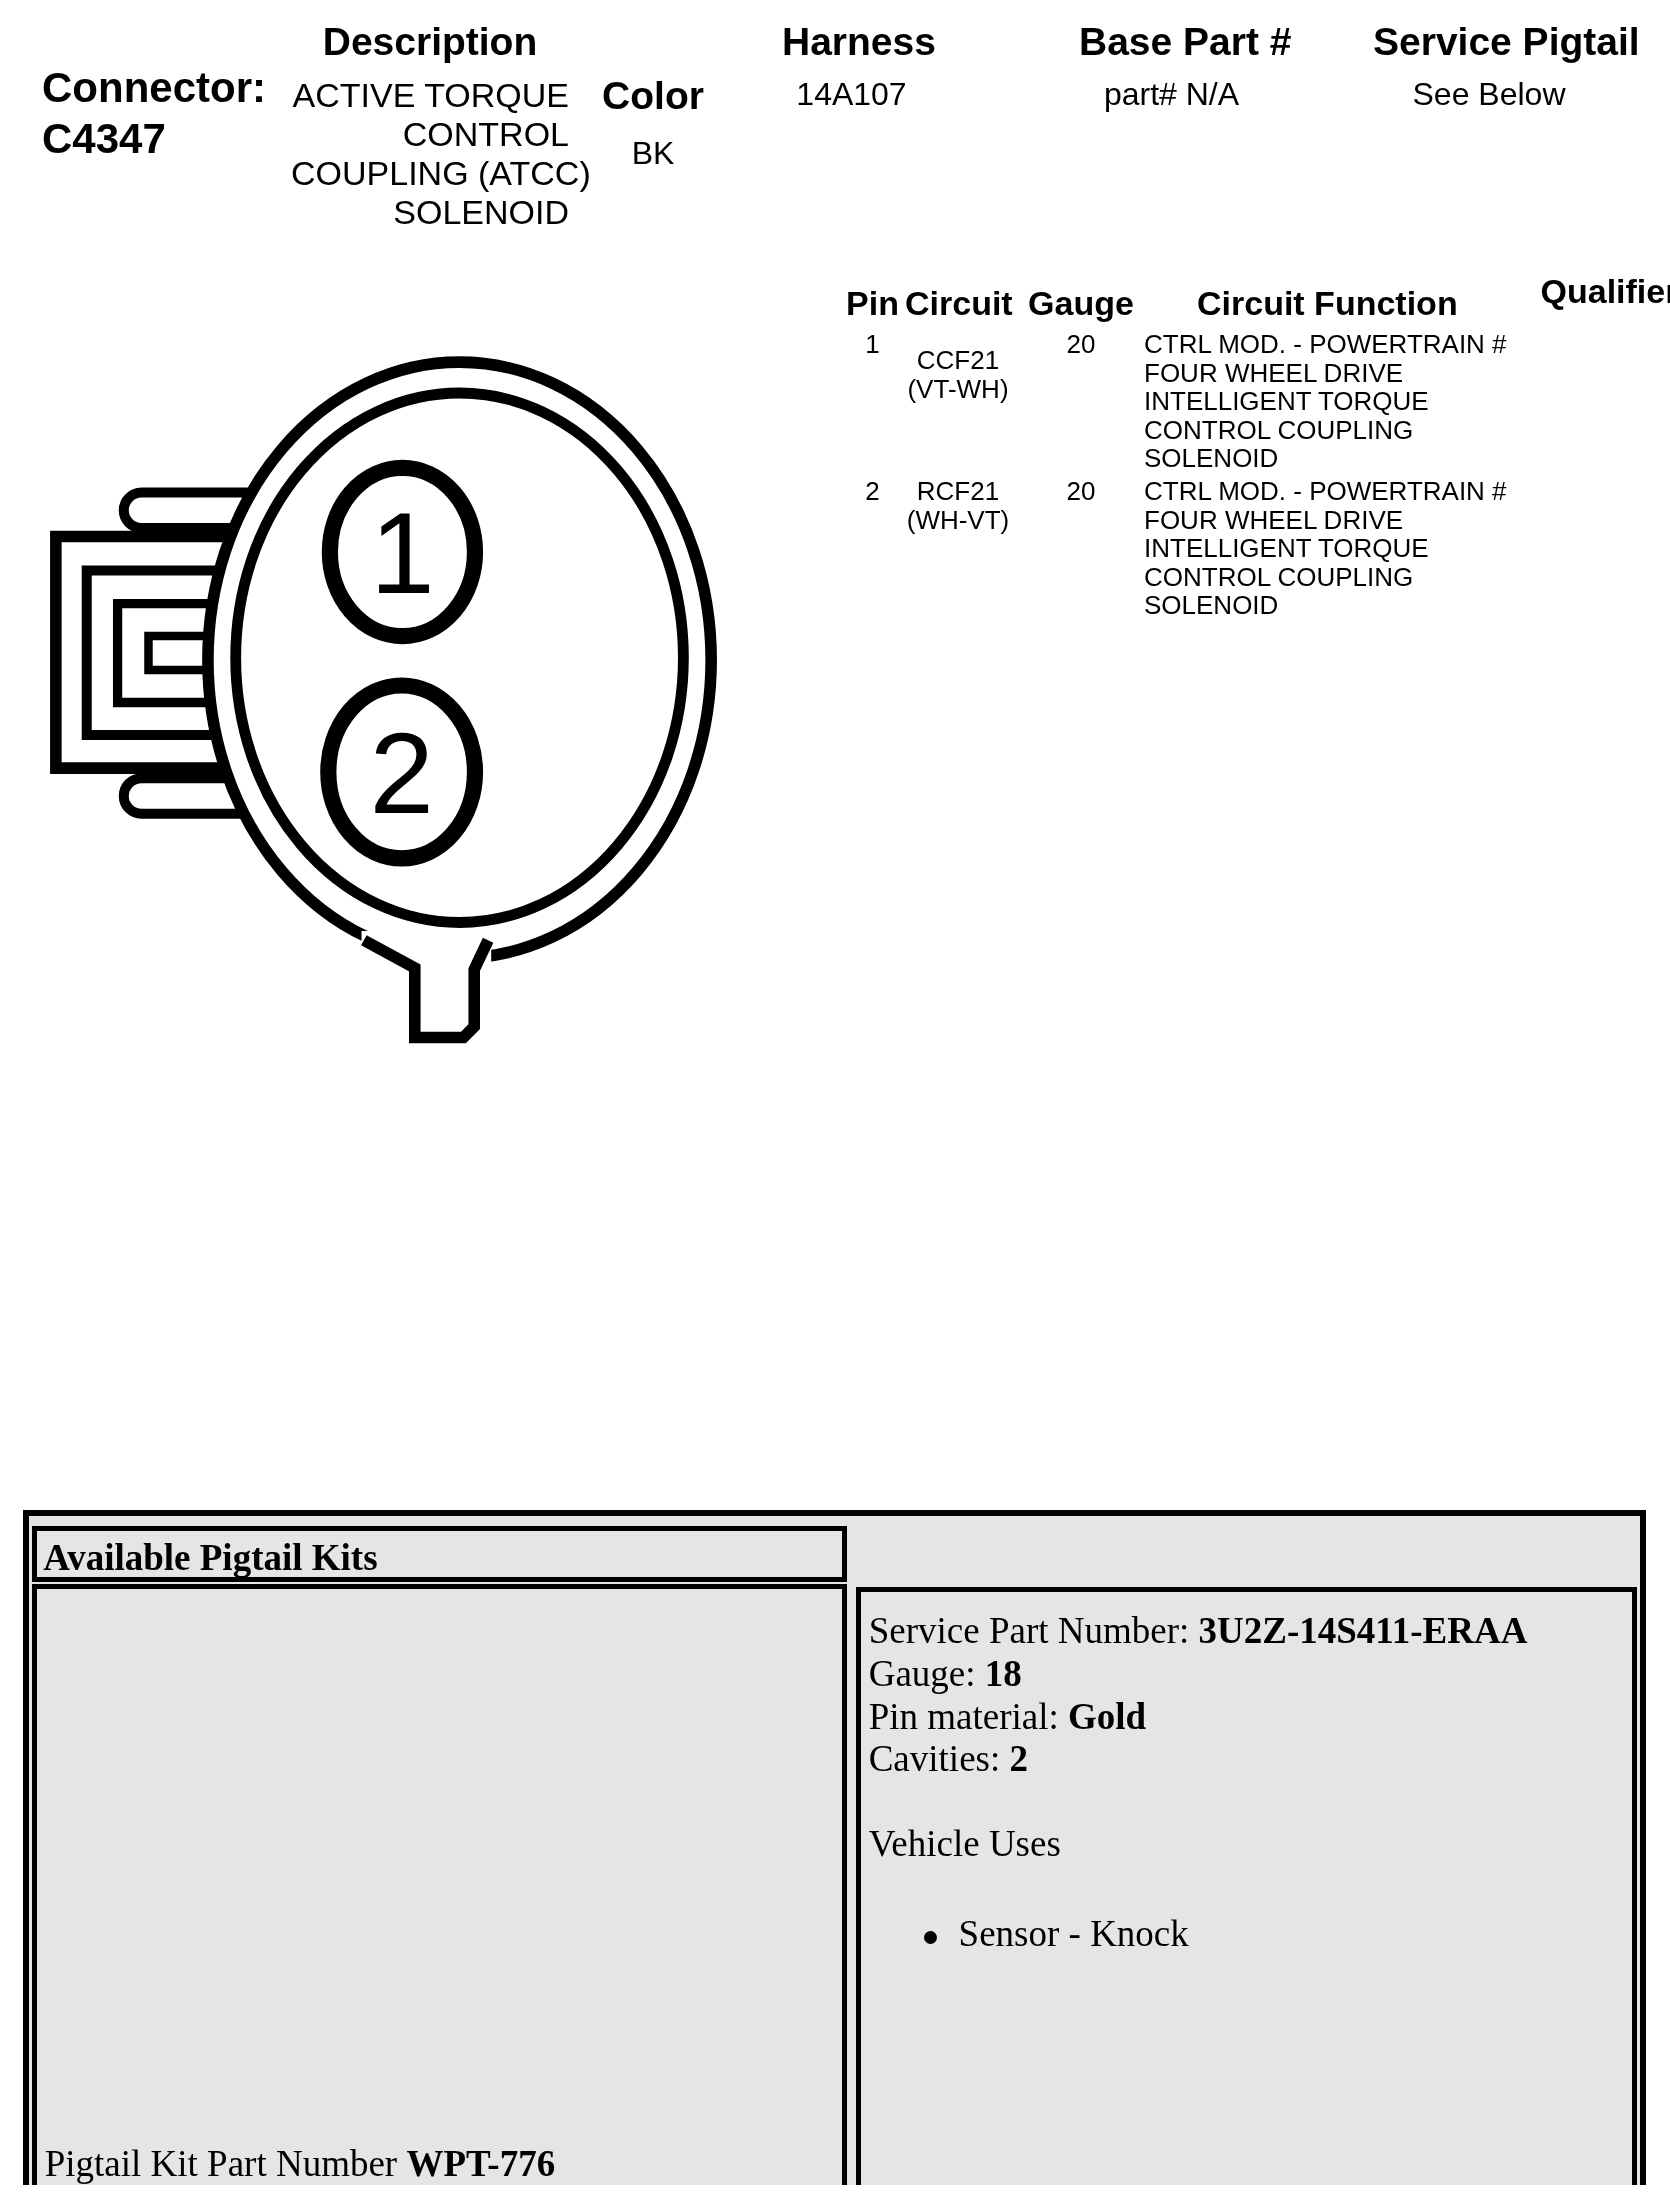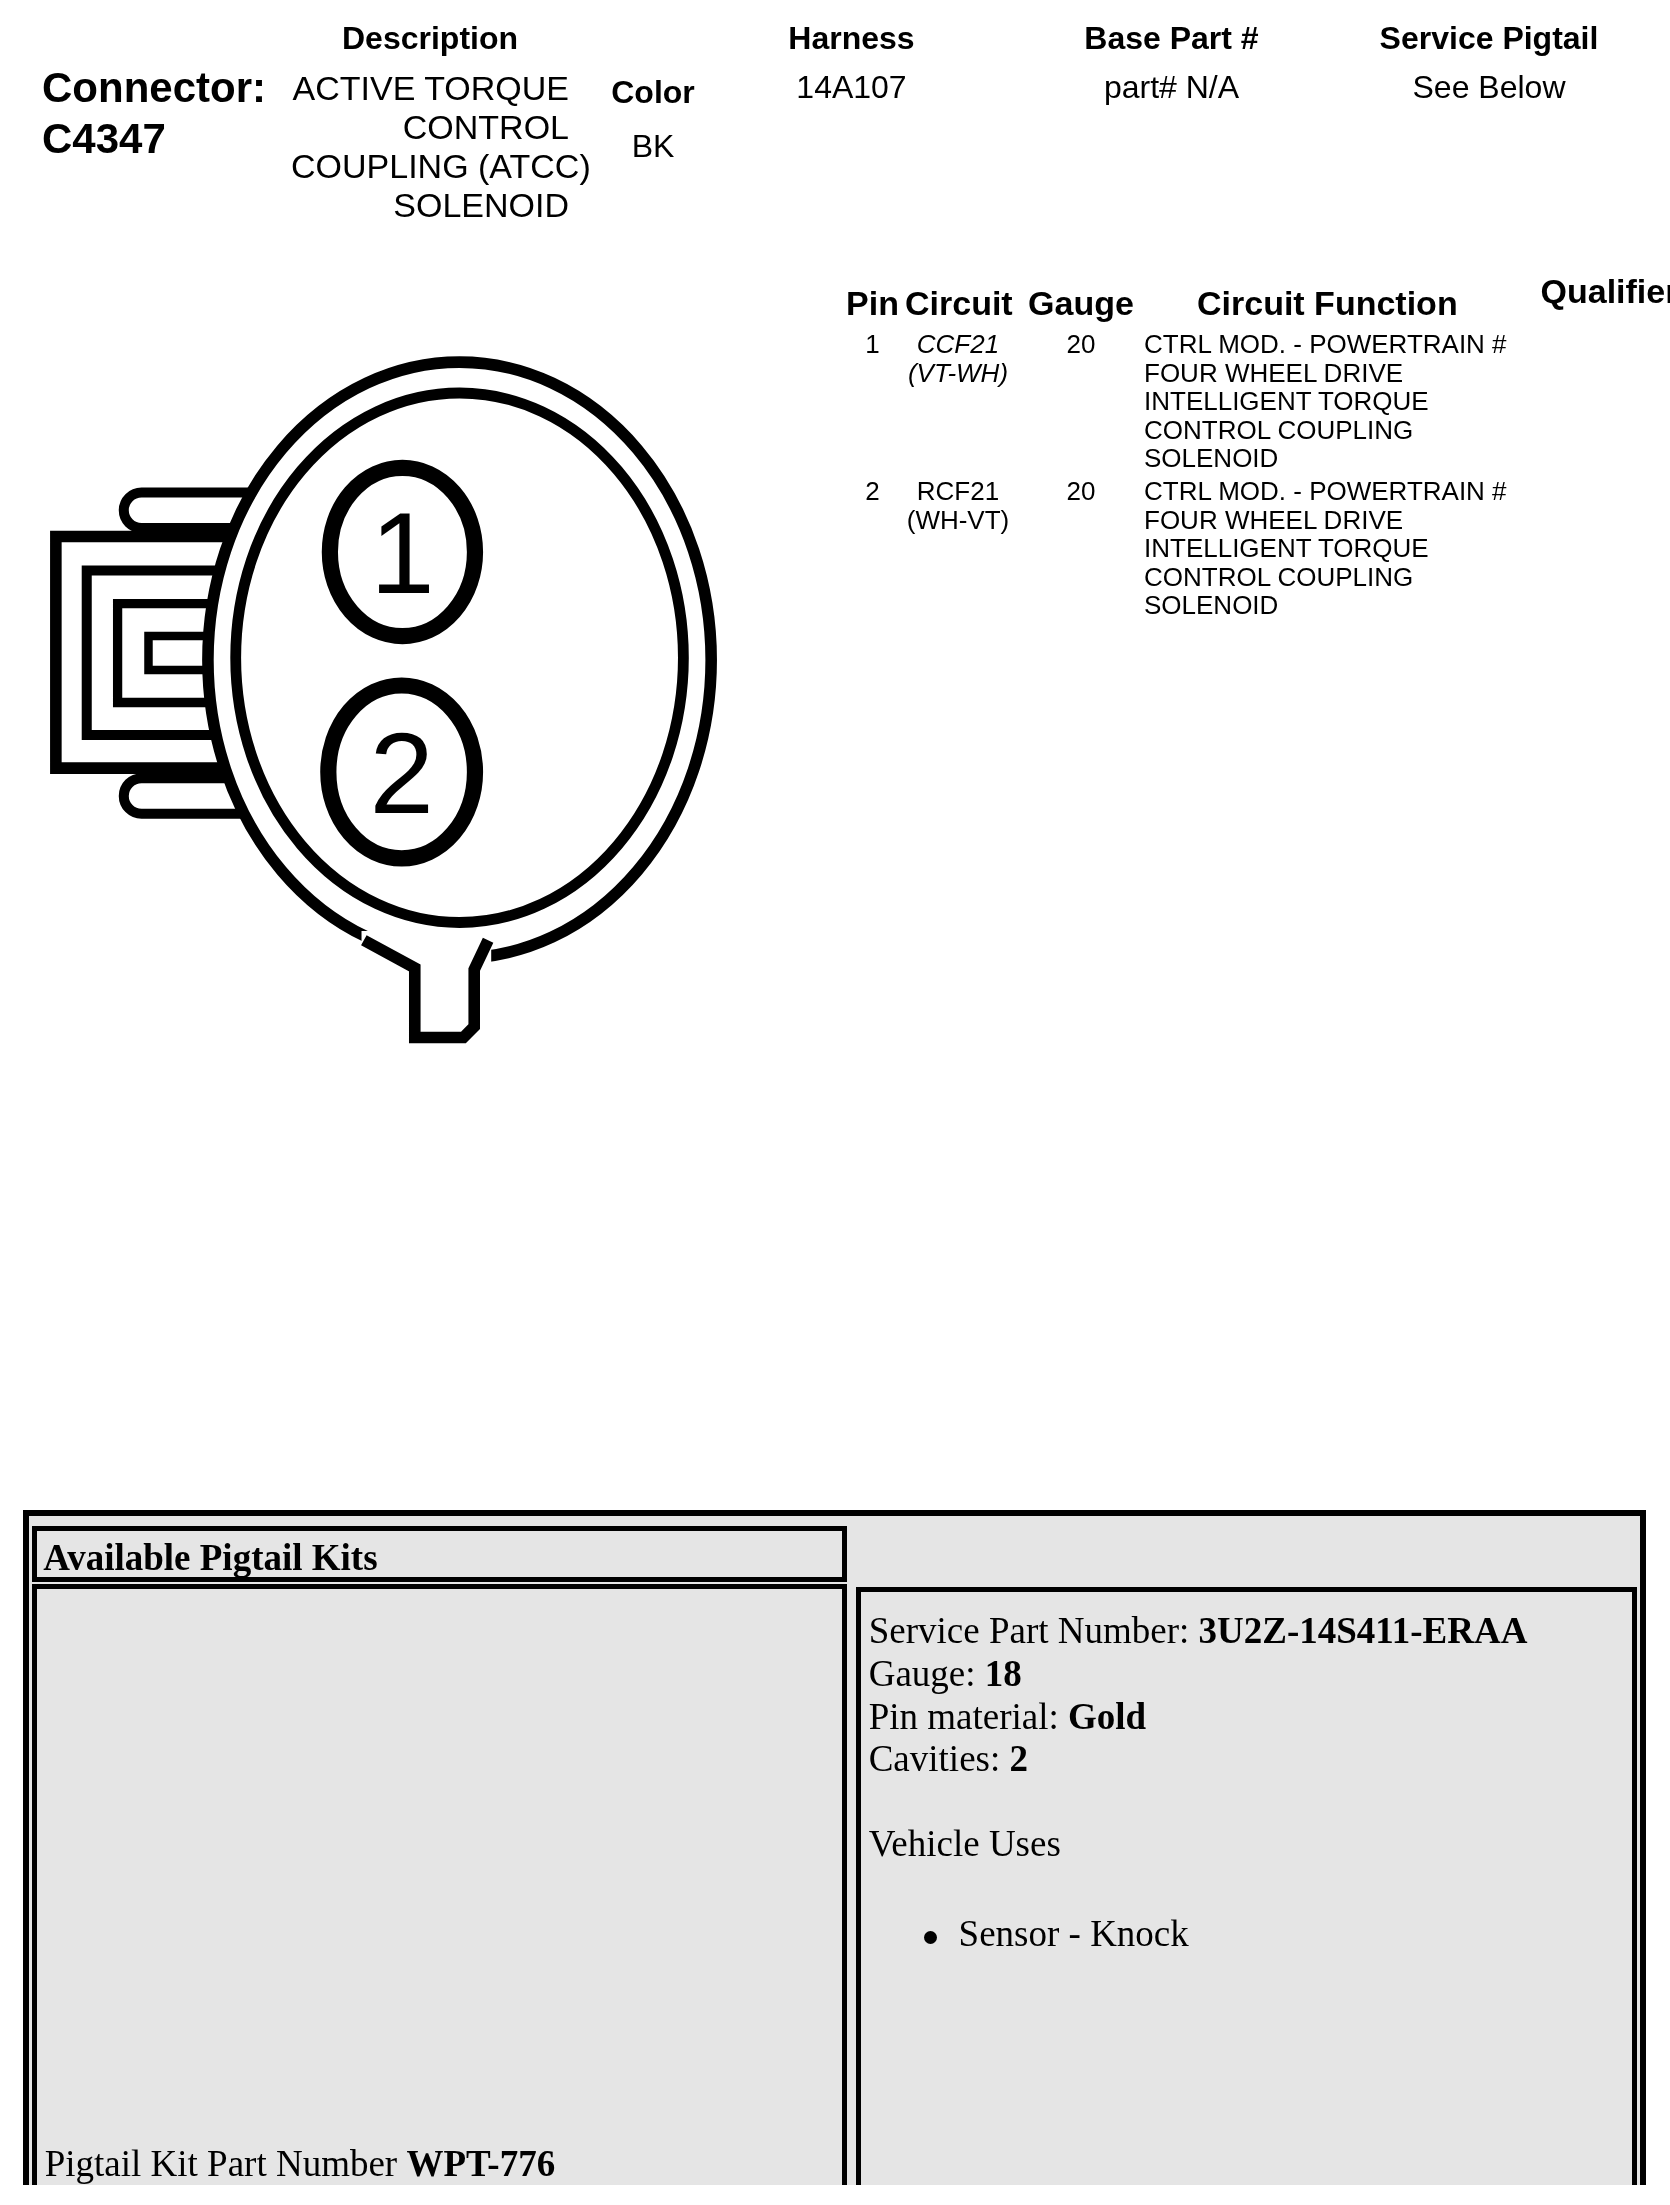--- a/index.html
+++ b/index.html
@@ -10,21 +10,21 @@
     background:#ffffff;
     color:#000;
     font-family:"Liberation Sans", sans-serif;
     overflow:hidden;
   }
   .abs{position:absolute;}
   .ctr{text-align:center;}
 
   
   .title-line{font-size:42px;font-weight:bold;line-height:51px;white-space:nowrap;}
-  .col-label{font-size:32px;font-weight:bold;white-space:nowrap;}
+  .col-label{font-size:39px;font-weight:bold;white-space:nowrap;}
   .col-value{font-size:32px;white-space:nowrap;}
   .desc-line{font-size:34px;line-height:39px;white-space:nowrap;}
 
   
   .pt-head{font-size:34px;font-weight:bold;white-space:nowrap;}
   .pt-cell{font-size:26px;line-height:28.6px;white-space:nowrap;}
 
   
   .diagram-svg{position:absolute;left:31px;top:332px;}
 
@@ -81,21 +81,21 @@
   <div>
 
     <div class="abs pt-head ctr" style="left:834px;top:284px;width:77px;">Pin</div>
     <div class="abs pt-head ctr" style="left:905px;top:284px;width:105px;">Circuit</div>
     <div class="abs pt-head ctr" style="left:1027px;top:284px;width:108px;">Gauge</div>
     <div class="abs pt-head ctr" style="left:1197px;top:284px;width:247px;">Circuit Function</div>
     <div class="abs pt-head ctr" style="left:1506px;top:272px;width:139px;margin-left:34px;">Qualifier</div>
 
     <div>
       <div class="abs pt-cell ctr" style="left:834px;top:330px;width:77px;">1</div>
-      <div class="abs pt-cell ctr" style="left:900px;top:330px;width:116px;font-style:italic;">
+      <div class="abs pt-cell ctr" style="left:900px;top:346px;width:116px;">
         <div>CCF21</div>
         <div>(VT-WH)</div>
       </div>
       <div class="abs pt-cell ctr" style="left:1027px;top:330px;width:108px;">20</div>
       <div class="abs pt-cell" style="left:1144px;top:330px;width:371px;">
         <div>CTRL MOD. - POWERTRAIN #</div>
         <div>FOUR WHEEL DRIVE</div>
         <div>INTELLIGENT TORQUE</div>
         <div>CONTROL COUPLING</div>
         <div>SOLENOID</div>

